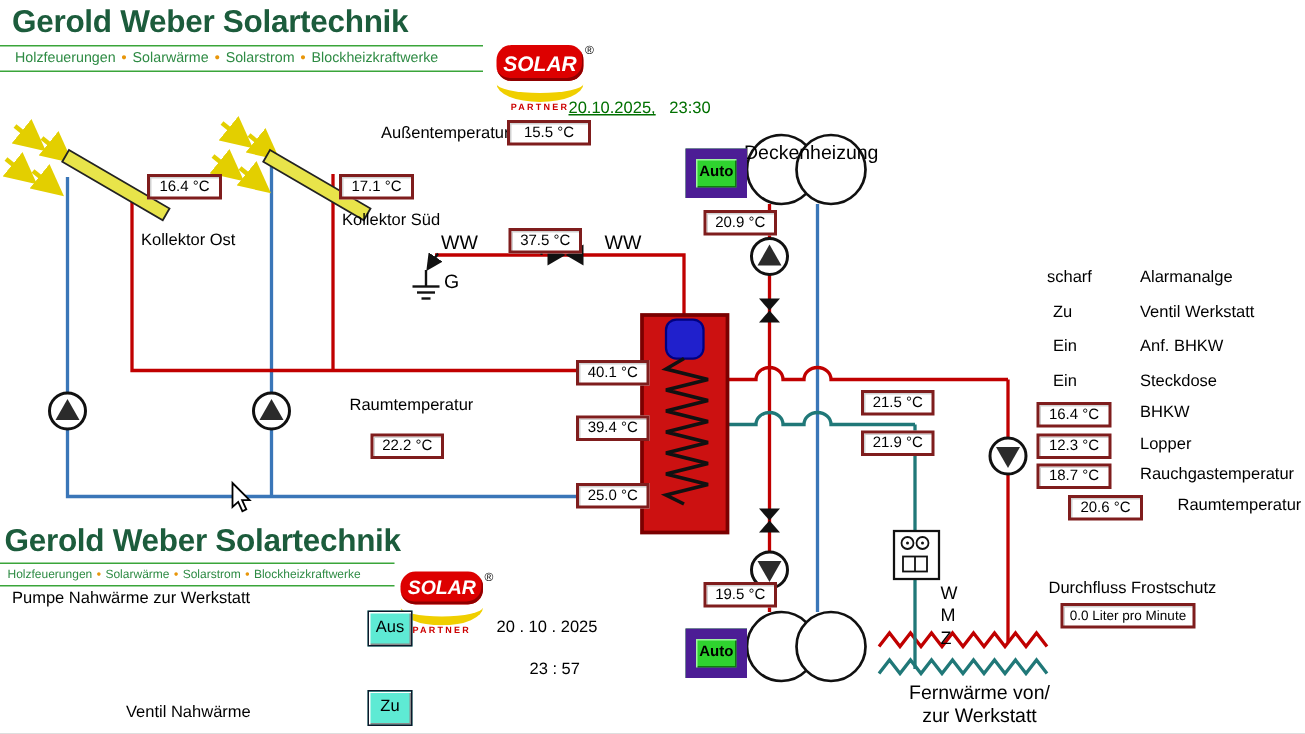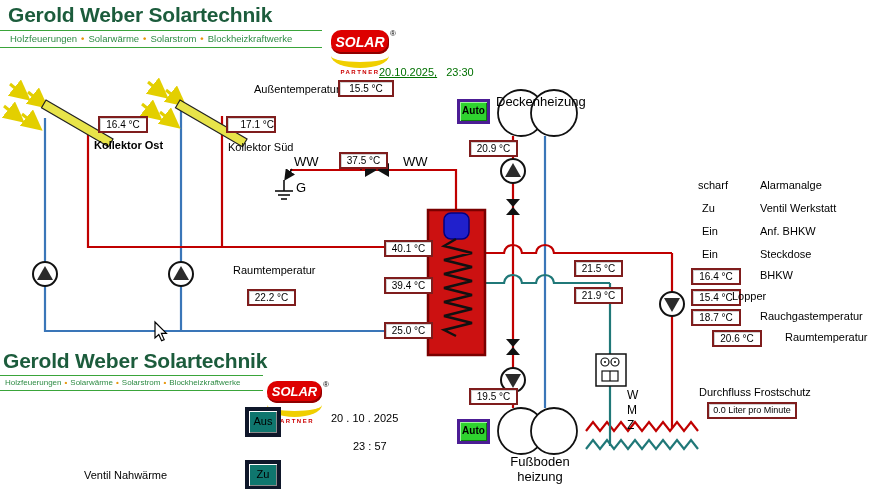--- a/index.html
+++ b/index.html
@@ -13,23 +13,23 @@
   .subtitle{position:absolute;font-size:9.5px;color:#2e8b44;white-space:nowrap;}
   .subtitle .dot{color:#e8960a;margin:0 4px;font-weight:bold;}
   .hline{position:absolute;height:1px;background:#3aa53a;}
   .solar{position:absolute;margin-top:28px;}
   .solar .red{background:#dd0000;color:#fff;font-weight:bold;font-style:italic;text-align:center;border-radius:10px;
               box-shadow:inset -1px -2px 0 #8f0000;}
   .solar .swoosh{border-bottom:6px solid #f0cf00;border-radius:0 0 55% 55% / 0 0 95% 95%;}
   .solar .partner{color:#cc0000;font-weight:bold;text-align:center;letter-spacing:1.5px;}
   .solar .reg{position:absolute;font-size:8px;color:#000;}
   .btn{position:absolute;text-align:center;color:#000;cursor:default;}
-  .btn-auto{width:27px;height:19px;line-height:18px;background:#2fd32f;border:3px solid #4c1d95;
+  .btn-auto{width:27px;height:19px;line-height:18px;background:#2fd32f;border:7px solid #4c1d95;
             box-shadow:inset 1px 1px 0 #a0f3a0, inset -1px -1px 0 #0e7a0e;font-size:10px;font-weight:bold;}
-  .btn-gray{width:28px;height:22px;line-height:21px;background:#0f766e;border:4px solid #0f172a;
+  .btn-gray{width:28px;height:22px;line-height:21px;background:#5eead4;border:1px solid #0f172a;
             box-shadow:inset 1px 1px 0 #ffffff, inset -1px -1px 0 #8a8a8a;font-size:11px;}
   .dt{position:absolute;font-size:11px;color:#007000;white-space:nowrap;margin-left:32px;}
   .dt .u{text-decoration:underline;}
   svg{position:absolute;left:0;top:0;}
 </style>
 </head>
 <body>
 
 <div class="stage">
 
@@ -167,22 +167,22 @@
 
   <div class="dt" style="left:347px;top:66px;">
     <span class="u">20.10.2025,</span>
     <span style="margin-left:6px;">23:30</span>
   </div>
 
   <div class="lbl" style="left:254px;top:83px;">Außentemperatur</div>
   <div class="vbox" style="left:338px;top:80px;width:52px;">15.5 °C</div>
 
   <div class="vbox" style="left:98px;top:116px;width:46px;">16.4 °C</div>
-  <div class="vbox" style="left:226px;top:116px;width:46px;text-align:right;">17.1 °C</div>
-  <div class="lbl" style="left:94px;top:139px;font-weight:bold;">Kollektor Ost</div>
+  <div class="vbox" style="left:226px;top:116px;width:46px;">17.1 °C</div>
+  <div class="lbl" style="left:94px;top:154px;">Kollektor Ost</div>
   <div class="lbl" style="left:228px;top:141px;">Kollektor Süd</div>
 
   <div class="lbl big" style="left:294px;top:154px;">WW</div>
   <div class="lbl big" style="left:403px;top:154px;">WW</div>
   <div class="lbl big" style="left:296px;top:180px;">G</div>
   <div class="vbox" style="left:339px;top:152px;">37.5 °C</div>
 
   <div class="vbox" style="left:384px;top:240px;">40.1 °C</div>
   <div class="vbox" style="left:384px;top:277px;">39.4 °C</div>
   <div class="vbox" style="left:384px;top:322px;">25.0 °C</div>
@@ -201,56 +201,57 @@
   <div class="lbl" style="left:760px;top:179px;">Alarmanalge</div>
   <div class="lbl" style="left:702px;top:202px;">Zu</div>
   <div class="lbl" style="left:760px;top:202px;">Ventil Werkstatt</div>
   <div class="lbl" style="left:702px;top:225px;">Ein</div>
   <div class="lbl" style="left:760px;top:225px;">Anf. BHKW</div>
   <div class="lbl" style="left:702px;top:248px;">Ein</div>
   <div class="lbl" style="left:760px;top:248px;">Steckdose</div>
 
   <div class="vbox" style="left:691px;top:268px;width:46px;">16.4 °C</div>
   <div class="lbl" style="left:760px;top:269px;">BHKW</div>
-  <div class="vbox" style="left:691px;top:289px;width:46px;">15.4 °C</div>
-  <div class="lbl" style="left:732px;top:290px;">Lopper</div>
+  <div class="vbox" style="left:691px;top:289px;width:46px;">12.3 °C</div>
+  <div class="lbl" style="left:760px;top:290px;">Lopper</div>
   <div class="vbox" style="left:691px;top:309px;width:46px;">18.7 °C</div>
   <div class="lbl" style="left:760px;top:310px;">Rauchgastemperatur</div>
   <div class="vbox" style="left:712px;top:330px;width:46px;">20.6 °C</div>
   <div class="lbl" style="left:760px;top:331px;margin-left:25px;">Raumtemperatur Werk</div>
 
   <div class="lbl" style="left:699px;top:386px;">Durchfluss Frostschutz</div>
   <div class="vbox" style="left:707px;top:402px;width:86px;font-size:9px;">0.0 Liter pro Minute</div>
 
   <div class="lbl" style="left:627px;top:388px;font-size:12px;">W</div>
   <div class="lbl" style="left:627px;top:403px;font-size:12px;">M</div>
   <div class="lbl" style="left:627px;top:418px;font-size:12px;">Z</div>
 
   <div class="btn btn-auto" style="left:457px;top:419px;">Auto</div>
   <div class="vbox" style="left:469px;top:388px;">19.5 °C</div>
-  <div class="abs" style="left:497px;top:454px;width:86px;text-align:center;font-size:13px;line-height:15px;">
-    <div>Fußboden</div>
-    <div>heizung</div>
-  </div>
-
+
+  <div class="abs" style="left:594px;top:454px;width:118px;text-align:center;font-size:13px;line-height:15px;">
+    <div>Fernwärme von/</div>
+    <div>zur Werkstatt</div>
+  </div>
 
   <div class="brand-title" style="left:3px;top:349px;">Gerold Weber Solartechnik</div>
   <div class="hline" style="left:0;top:375px;width:263px;"></div>
   <div class="subtitle" style="left:5px;top:378px;font-size:8px;">
     <span>Holzfeuerungen</span><span class="dot" style="margin:0 3px;">•</span><span>Solarwärme</span><span class="dot" style="margin:0 3px;">•</span><span>Solarstrom</span><span class="dot" style="margin:0 3px;">•</span><span>Blockheizkraftwerke</span>
   </div>
   <div class="hline" style="left:0;top:390px;width:263px;"></div>
 
   <div class="solar" style="left:267px;top:353px;width:62px;height:48px;">
     <div class="red" style="width:55px;height:22px;line-height:22px;font-size:13px;">SOLAR</div>
     <div class="reg" style="left:56px;top:-1px;">®</div>
     <div class="swoosh" style="width:55px;height:8px;"></div>
     <div class="partner" style="width:55px;font-size:6px;margin-top:1px;">PARTNER</div>
   </div>
 
+  <div class="lbl" style="left:8px;top:393px;">Pumpe Nahwärme zur Werkstatt</div>
   <div class="btn btn-gray" style="left:245px;top:407px;">Aus</div>
 
   <div class="lbl" style="left:331px;top:412px;">20 . 10 . 2025</div>
   <div class="lbl" style="left:353px;top:440px;">23 : 57</div>
 
   <div class="lbl" style="left:84px;top:469px;">Ventil Nahwärme</div>
   <div class="btn btn-gray" style="left:245px;top:460px;">Zu</div>
 
 </div>
 

